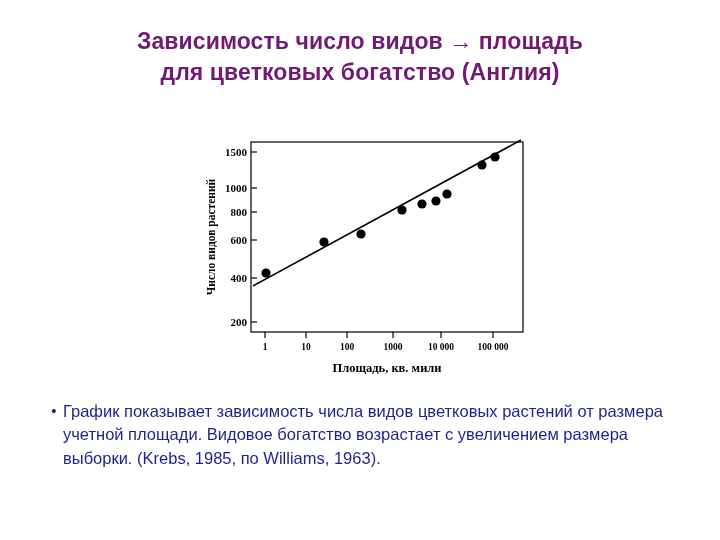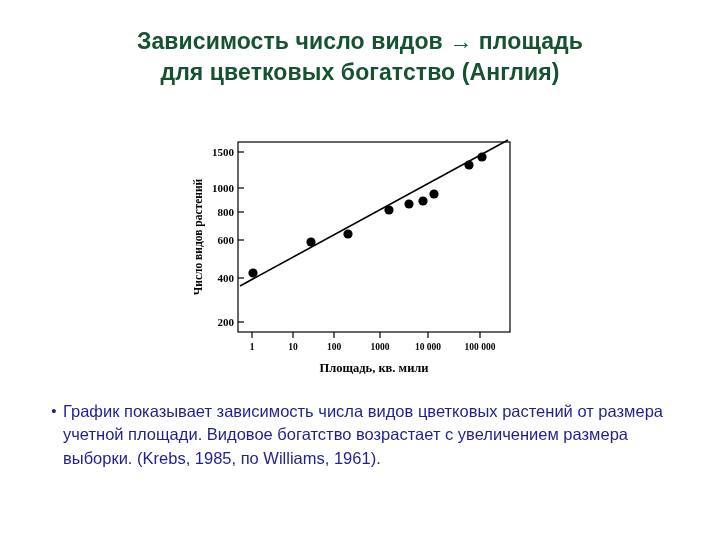--- a/index.html
+++ b/index.html
@@ -18,32 +18,32 @@
     width: 720px;
     height: 540px;
     box-sizing: border-box;
   }
   .title {
     position: absolute;
     top: 26px;
     left: 30px;
     width: 660px;
     text-align: center;
-    color: #14532d;
+    color: #701a75;
     font-size: 23px;
     font-weight: bold;
     line-height: 1.35;
     letter-spacing: 0.1px;
   }
   .title .line2 {
     display: block;
   }
   .chart-wrap {
     position: absolute;
-    left: 180px;
+    left: 193px;
     top: 130px;
     width: 360px;
     height: 250px;
   }
   .chart-svg {
     display: block;
   }
   .bullet-block {
     position: absolute;
     left: 45px;
@@ -140,17 +140,17 @@
 
       <text x="22" y="107" text-anchor="middle" transform="rotate(-90 22 107)" font-family="Liberation Serif, serif" font-size="11.5" font-weight="bold" fill="#000000">Число видов растений</text>
 
       <text x="194" y="242" text-anchor="middle" font-family="Liberation Serif, serif" font-size="12.5" font-weight="bold" fill="#000000">Площадь, кв. мили</text>
     </svg>
   </div>
 
   <div class="bullet-block">
     <div class="bullet-row">
       <div class="bullet-dot">•</div>
-      <div class="bullet-text">График показывает зависимость числа видов цветковых растений от размера учетной площади. Видовое богатство возрастает с увеличением размера выборки. (Krebs, 1985, по Williams, 1961).</div>
+      <div class="bullet-text">График показывает зависимость числа видов цветковых растений от размера учетной площади. Видовое богатство возрастает с увеличением размера выборки. (Krebs, 1985, по Williams, 1963).</div>
     </div>
   </div>
 
 </div>
 
 </body></html>

